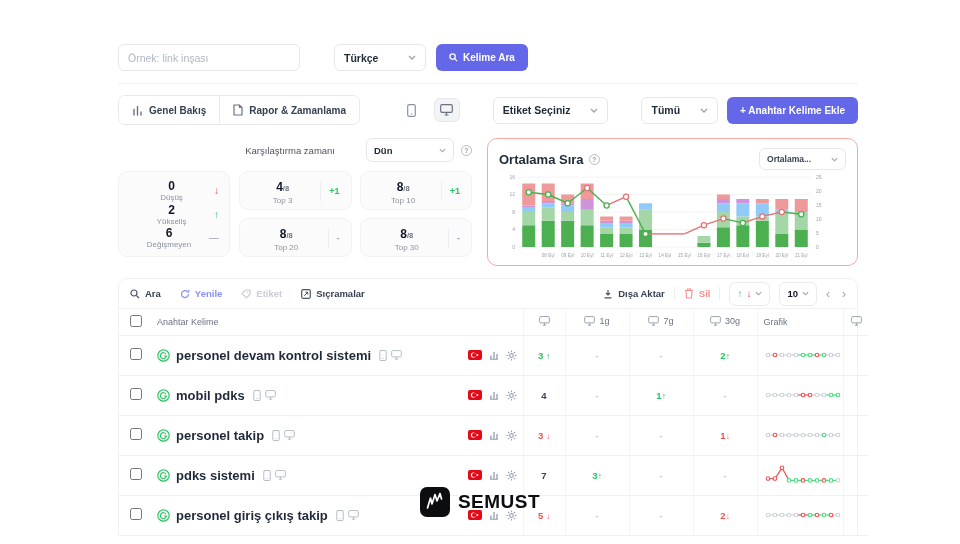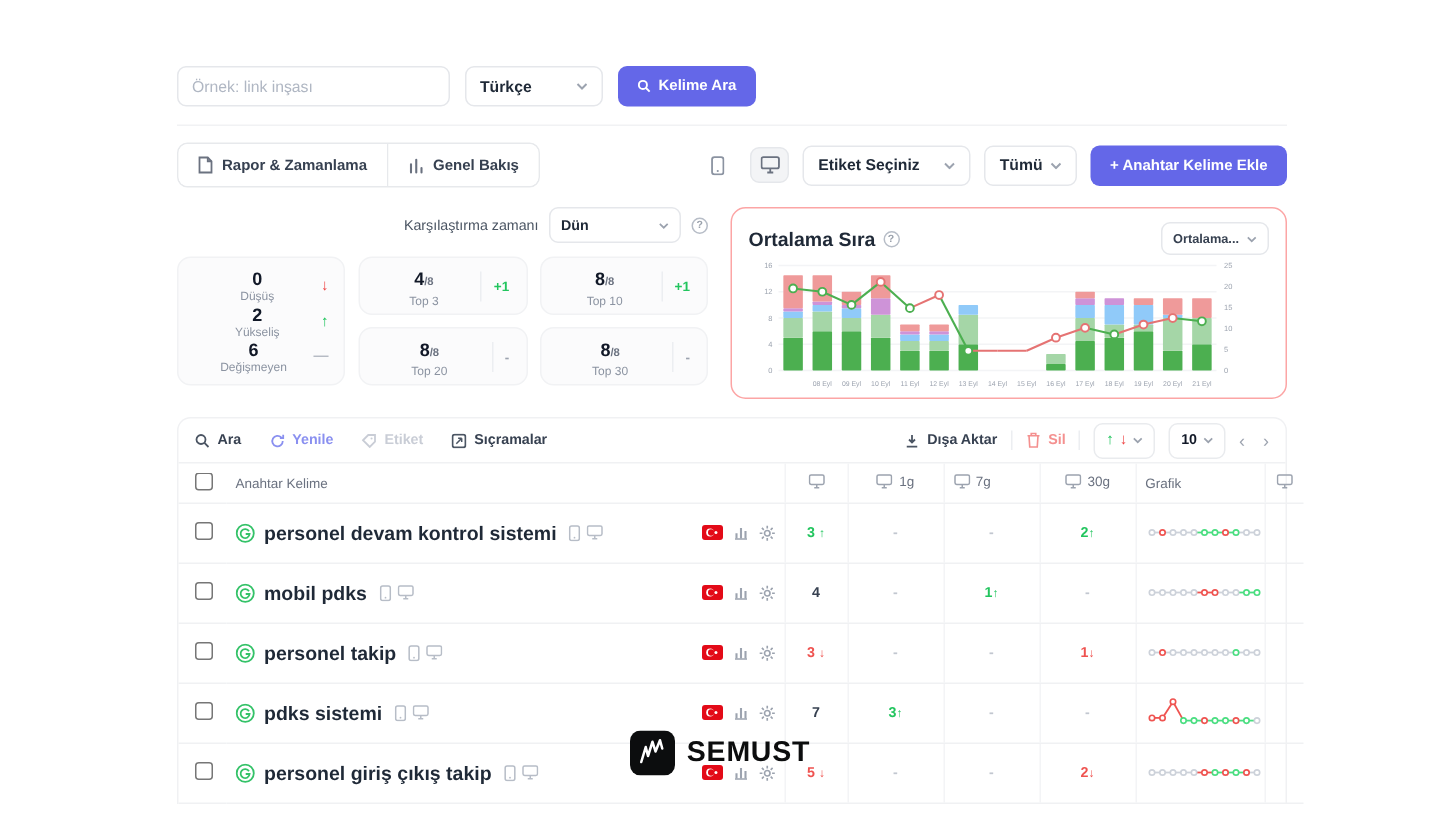--- a/index.html
+++ b/index.html
@@ -4,21 +4,21 @@
 <style>
   * { box-sizing: border-box; margin:0; padding:0; }
   html,body { width:960px; height:544px; background:#fff; overflow:hidden;
     font-family:"Liberation Sans", sans-serif; color:#111827; }
   .container { position:absolute; left:118px; top:44px; width:740px; }
 
   
   .search-row { display:flex; align-items:center; gap:10px; padding-bottom:12px; border-bottom:1px solid #f1f2f4; }
   .text-input { width:182px; height:27px; border:1px solid #e5e7eb; border-radius:6px; padding:0 9px; font-size:10.5px; color:#374151; font-family:inherit; }
   .text-input::placeholder { color:#b0b7c3; }
-  .select { display:flex; align-items:center; justify-content:space-between; gap:5px; border:1px solid #e5e7eb; border-radius:6px; height:27px; padding:0 9px; font-size:10.5px; font-weight:700; color:#1f2937; background:#fff; cursor:pointer; }
+  .select { display:flex; align-items:center; justify-content:space-between; gap:20px; border:1px solid #e5e7eb; border-radius:6px; height:27px; padding:0 9px; font-size:10.5px; font-weight:700; color:#1f2937; background:#fff; cursor:pointer;margin-left:24px; }
   .btn-primary { display:flex; align-items:center; gap:5px; background:#6467e8; color:#fff; border:none; border-radius:6px; height:27px; padding:0 13px; font-size:10px; font-weight:700; font-family:inherit; cursor:pointer;text-align:center; }
 
   
   .tabs-row { display:flex; align-items:center; justify-content:space-between; margin-top:11px; }
   .tab-group { display:flex; border:1px solid #e7e9ec; border-radius:7px; overflow:hidden; background:#fff; }
   .tab { display:flex; align-items:center; gap:6px; height:28px; padding:0 13px; font-size:10px; font-weight:700; color:#374151; border-right:1px solid #e7e9ec; cursor:pointer; background:#fff; }
   .tab:last-child { border-right:none; }
   .tab.active { background:#e4f6ec; }
   .right-controls { display:flex; align-items:center; gap:9px; }
   .icon-btn { display:flex; align-items:center; justify-content:center; width:26px; height:24px; border-radius:6px; cursor:pointer; background:transparent; border:1px solid transparent; }
@@ -113,34 +113,34 @@
           </svg>
         </span>
       <span>Kelime Ara</span>
     </button>
   </div>
 
   <div class="tabs-row">
     <div class="tab-group" id="tab-group">
         <div class="tab">
           <span>
+            <svg width="11" height="11" viewBox="0 0 11 11">
+              <path d="M2 10V4.5M5.5 10V1.5M9 10v-3" stroke="#6b7280" stroke-width="1.4" stroke-linecap="round"></path>
+            </svg>
+          </span>
+          <span>Genel Bakış</span>
+        </div>
+        <div class="tab">
+          <span>
             <svg width="10" height="12" viewBox="0 0 10 12">
               <path d="M1 1h5.5L9 3.5V11H1z" fill="none" stroke="#6b7280" stroke-width="1.2"></path>
               <path d="M6.5 1v2.5H9" fill="none" stroke="#6b7280" stroke-width="1.2"></path>
             </svg>
           </span>
           <span>Rapor &amp; Zamanlama</span>
-        </div>
-        <div class="tab">
-          <span>
-            <svg width="11" height="11" viewBox="0 0 11 11">
-              <path d="M2 10V4.5M5.5 10V1.5M9 10v-3" stroke="#6b7280" stroke-width="1.4" stroke-linecap="round"></path>
-            </svg>
-          </span>
-          <span>Genel Bakış</span>
         </div>
       </div>
     <div class="right-controls">
       <div class="icon-btn">
         <span>
             <svg width="9" height="13" viewBox="0 0 9 13">
               <rect x="0.7" y="0.7" width="7.6" height="11.6" rx="1.6" fill="none" stroke="#8b93a1" stroke-width="1.2"></rect>
               <circle cx="4.5" cy="10" r="0.7" fill="#8b93a1"></circle>
             </svg>
           </span>
@@ -483,21 +483,21 @@
               </span></th>
           <th class="sep" style="text-align:center"><span class="th-ic">
                 <span>
                   <svg width="11" height="10" viewBox="0 0 13 12">
                     <rect x="0.7" y="0.7" width="11.6" height="7.6" rx="1.3" fill="none" stroke="#9ca3af" stroke-width="1.2"></rect>
                     <path d="M4.5 11h4M6.5 8.5V11" stroke="#9ca3af" stroke-width="1.2"></path>
                   </svg>
                 </span>
                 <span>1g</span>
               </span></th>
-          <th class="sep" style=""><span class="th-ic">
+          <th class="sep" style="text-align:center"><span class="th-ic">
                 <span>
                   <svg width="11" height="10" viewBox="0 0 13 12">
                     <rect x="0.7" y="0.7" width="11.6" height="7.6" rx="1.3" fill="none" stroke="#9ca3af" stroke-width="1.2"></rect>
                     <path d="M4.5 11h4M6.5 8.5V11" stroke="#9ca3af" stroke-width="1.2"></path>
                   </svg>
                 </span>
                 <span>7g</span>
               </span></th>
           <th class="sep" style="text-align:center"><span class="th-ic">
                 <span>

